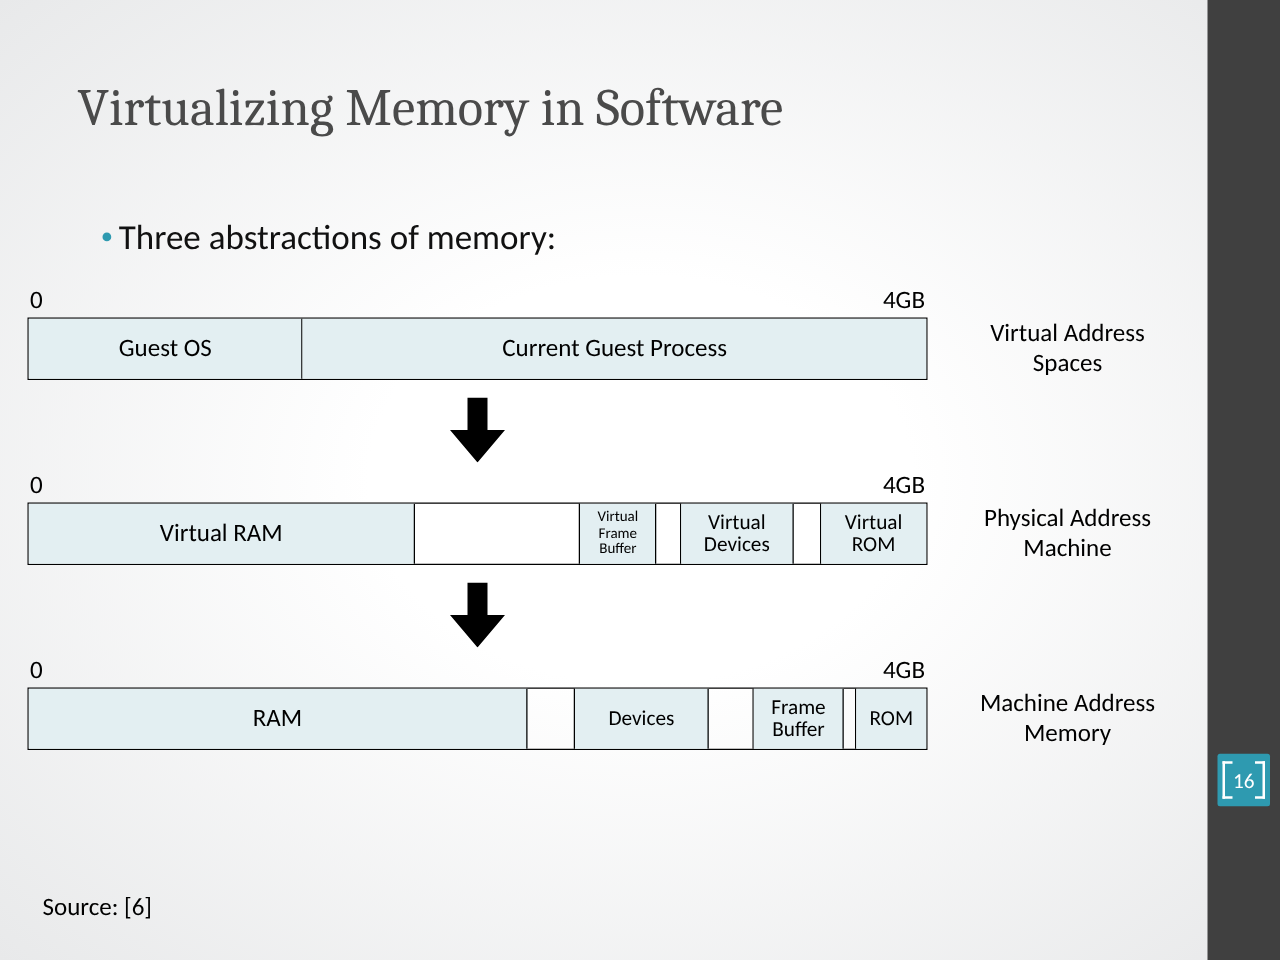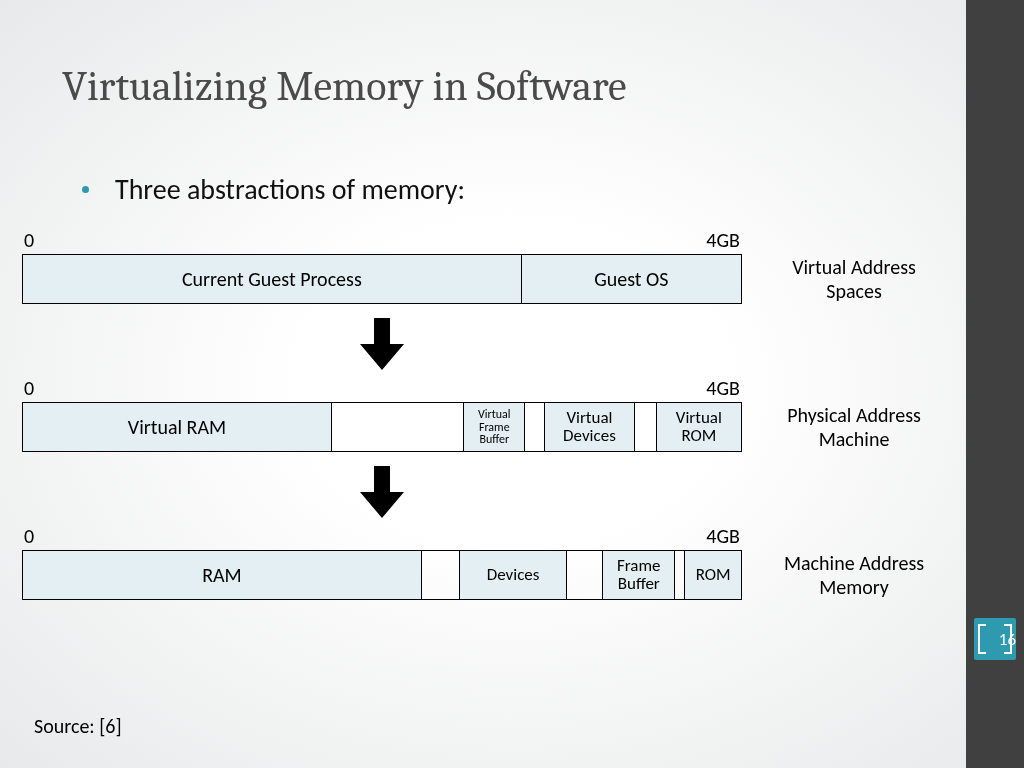--- a/index.html
+++ b/index.html
@@ -12,28 +12,28 @@
   }
   .sidebar {
     position: absolute;
     right: 0; top: 0;
     width: 58px; height: 768px;
     background: #404040;
   }
   .page-badge {
     position: absolute;
     right: 8px;
-    bottom: 108px;
+    bottom: 123px;
     width: 42px; height: 42px;
     background: #2e9ab0;
     color: #fff;
     font-size: 17px;
     display: flex;
     align-items: center;
-    justify-content: flex-end;
+    justify-content: center;
     border-radius: 2px;
   }
   .page-badge::before, .page-badge::after {
     content: "";
     position: absolute;
     top: 6px; bottom: 6px;
     width: 6px;
     border-top: 2px solid #fff;
     border-bottom: 2px solid #fff;
   }
@@ -46,21 +46,21 @@
     font-family: Cambria, Georgia, "Times New Roman", serif;
     font-size: 42px;
     color: #4a4a4a;
     font-weight: 400;
   }
   .bullet {
     position: absolute;
     left: 82px; top: 172px;
     display: flex;
     align-items: center;
-    gap: 26px;
+    gap: 6px;
   }
   .bullet-dot {
     width: 7px; height: 7px;
     background: #2e9ab0;
     border-radius: 50%;
   }
   .bullet-text {
     font-size: 28px;
     color: #111;
   }
@@ -149,22 +149,22 @@
 
   <div class="diagram">
 
     <div class="layer">
       <div class="scale">
         <span>0</span>
         <span>4GB</span>
       </div>
       <div class="bar-row">
         <div class="bar">
+          <div class="seg fill" style="width:220px">Guest OS</div>
           <div class="seg fill" style="width:500px">Current Guest Process</div>
-          <div class="seg fill" style="width:220px">Guest OS</div>
         </div>
         <div class="layer-label">Virtual Address Spaces</div>
       </div>
     </div>
 
     <div class="arrow">
       <svg width="44" height="52" viewBox="0 0 44 52">
         <path d="M14 0 H30 V26 H44 L22 52 L0 26 H14 Z" fill="#000"></path>
       </svg>
     </div>

